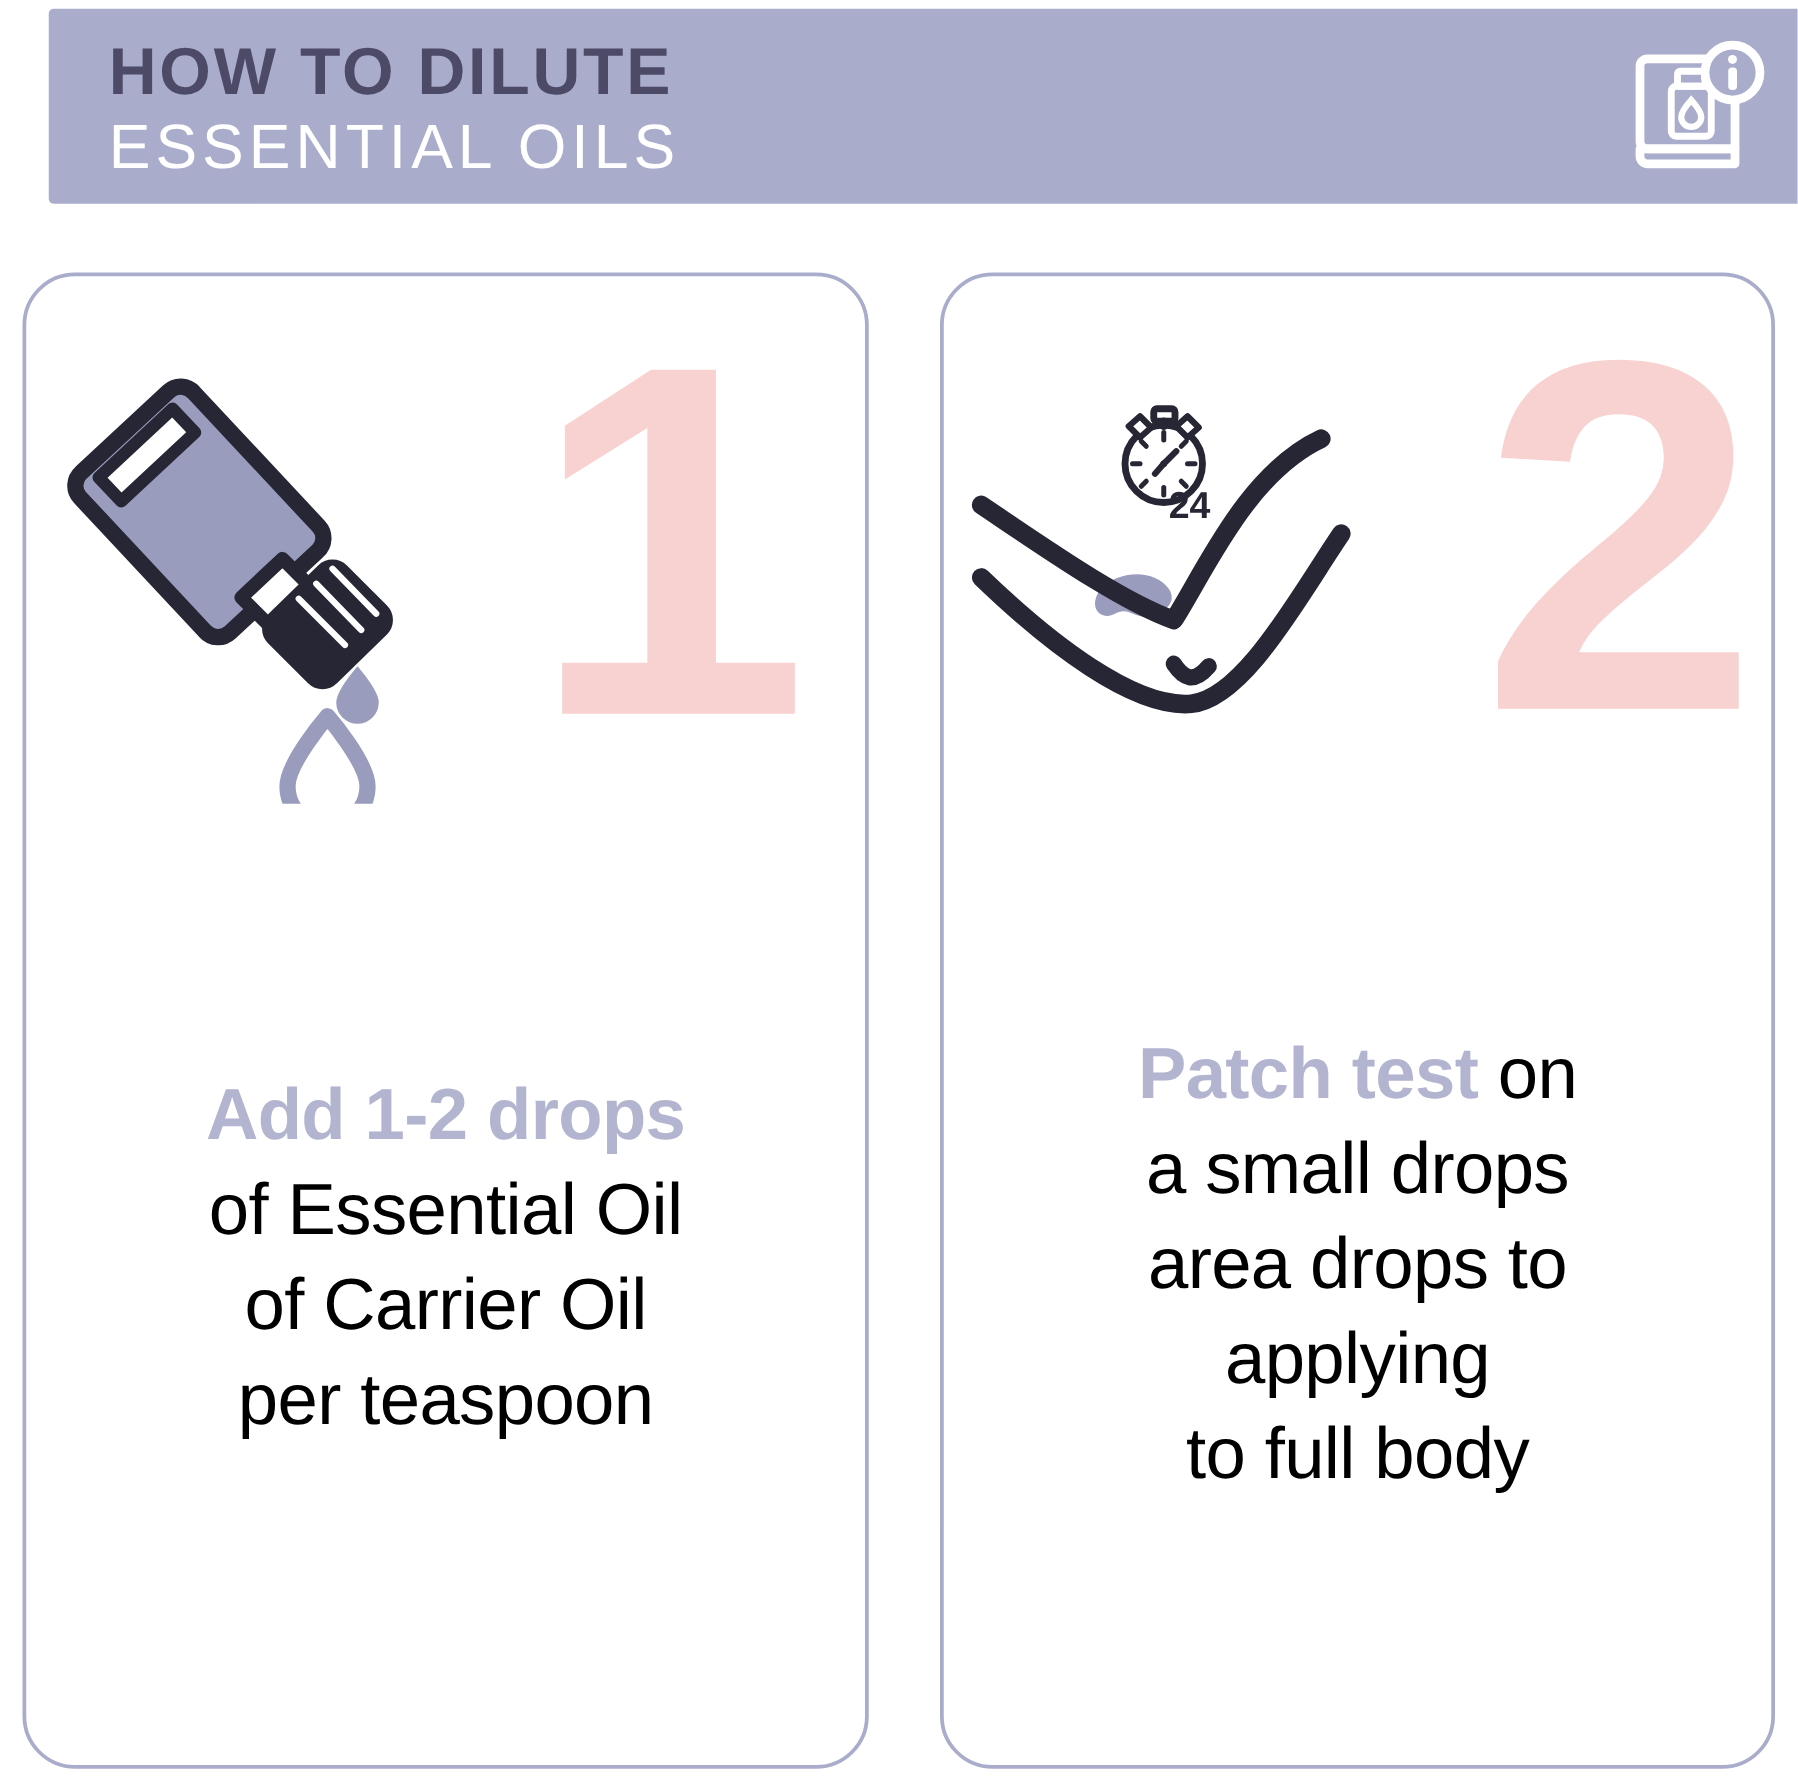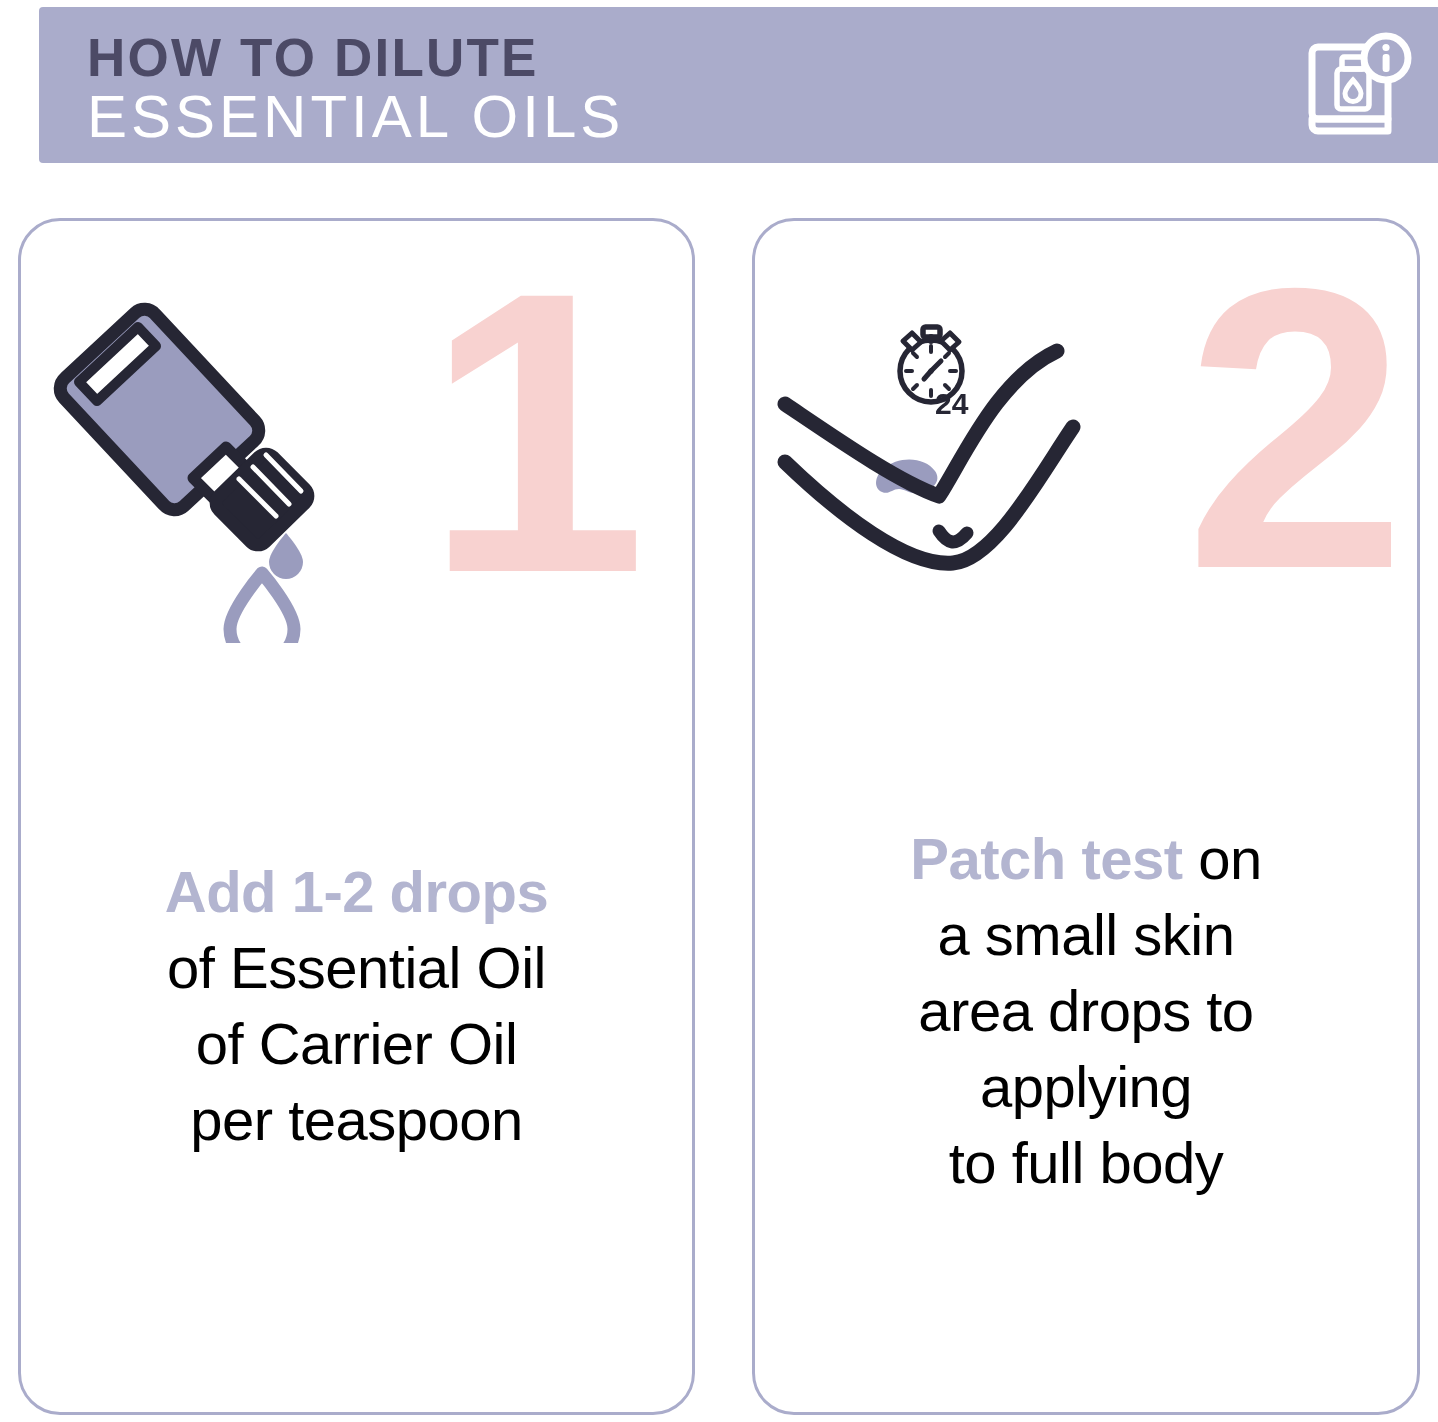--- a/index.html
+++ b/index.html
@@ -36,21 +36,21 @@
   .title-main {
     font-size:53px;
     font-weight:bold;
     letter-spacing:2.2px;
     color:#4C4A66;
     line-height:62px;
     white-space:nowrap;
   }
 
   .title-sub {
-    font-size:60px;
+    font-size:50px;
     font-weight:normal;
     letter-spacing:4.0px;
     color:#FFFFFF;
     line-height:56px;
     white-space:nowrap;
   }
 
   .header-icon {
     position:absolute;
     right:38px; top:24px;
@@ -224,21 +224,21 @@
             <line x1="46" y1="50" x2="39" y2="58" stroke-width="5"></line>
             <circle cx="46" cy="50" r="2.6" fill="#262634" stroke="none"></circle>
           </g>
 
           <text x="168" y="115" font-family="'Liberation Sans', sans-serif" font-size="30" font-weight="bold" fill="#262634">24</text>
         </svg>
       </div>
 
       <div class="caption caption-2">
         <span class="cap-line"><span class="hl">Patch test</span><span> on</span></span>
-        <span class="cap-line">a small skin</span>
+        <span class="cap-line">a small drops</span>
         <span class="cap-line">area drops to</span>
         <span class="cap-line">applying</span>
         <span class="cap-line">to full body</span>
       </div>
 
     </div>
   </div>
 
 </div>
 

